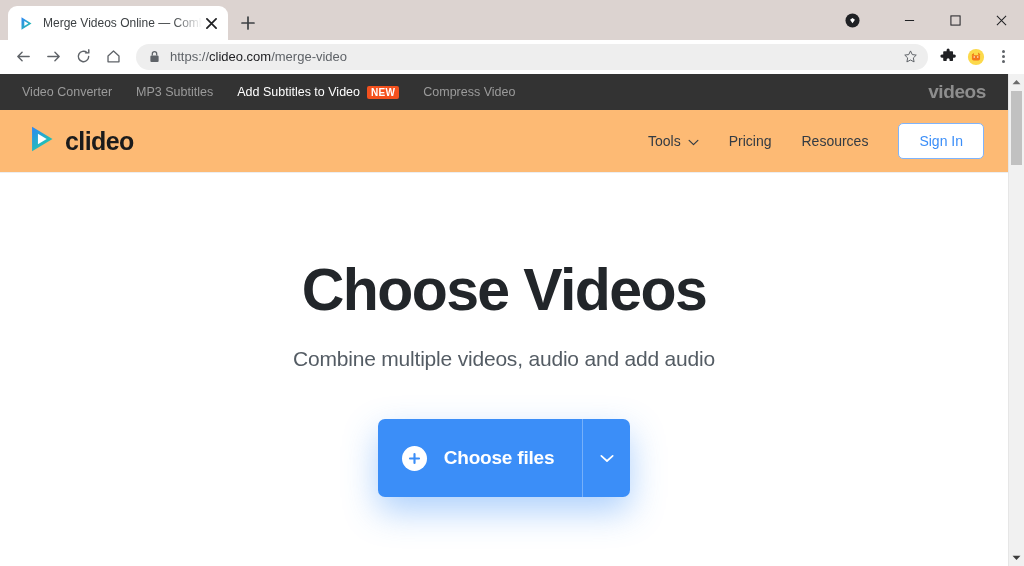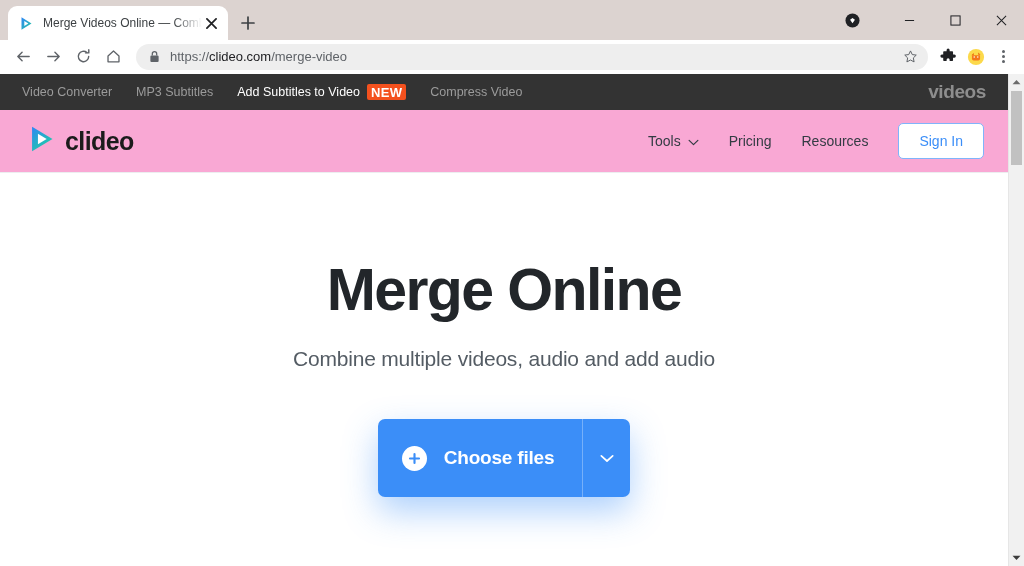--- a/index.html
+++ b/index.html
@@ -198,39 +198,39 @@
   .softo-links { display: flex; align-items: center; gap: 24px; }
   .softo-link {
     font-size: 12.5px;
     color: #9b9b9b;
     white-space: nowrap;
   }
   .softo-link.active { color: #ffffff; display: flex; align-items: center; gap: 7px; }
   .badge-new {
     background: #f4511e;
     color: #ffffff;
-    font-size: 13px;
+    font-size: 10px;
     font-weight: bold;
     letter-spacing: .3px;
     padding: 2px 4px 1px;
     border-radius: 2px;
     line-height: 1;
   }
   .softo-logo {
     margin-left: auto;
     font-size: 19px;
     color: #8d8d8d;
     font-weight: bold;
     letter-spacing: -.4px;
   }
 
   
   .site-header {
     height: 63px;
-    background: #f9a8d4;
+    background: #fdba74;
     border-bottom: 1px solid #eceef0;
     display: flex;
     align-items: center;
     padding: 0 24px 0 28px;
   }
   .brand { display: flex; align-items: center; gap: 9px; }
   .brand-name {
     font-size: 25px;
     color: #1b1b1b;
     font-weight: bold;
@@ -502,21 +502,21 @@
               </svg>
             </span>
           </a>
           <a class="nav-item">Pricing</a>
           <a class="nav-item">Resources</a>
           <button class="signin-btn">Sign In</button>
         </div>
       </div>
 
       <div class="hero">
-        <h1 class="hero-title">Merge Online</h1>
+        <h1 class="hero-title">Choose Videos</h1>
         <p class="hero-sub">Combine multiple videos, audio and add audio</p>
 
         <div class="cta-wrap">
           <div class="cta">
             <div class="cta-main">
               <span class="cta-plus">
                 <svg width="15" height="15" viewBox="0 0 16 16">
                   <path d="M8 3.2 V12.8 M3.2 8 H12.8" stroke="#3b8ef8" stroke-width="2.3" stroke-linecap="round"></path>
                 </svg>
               </span>

